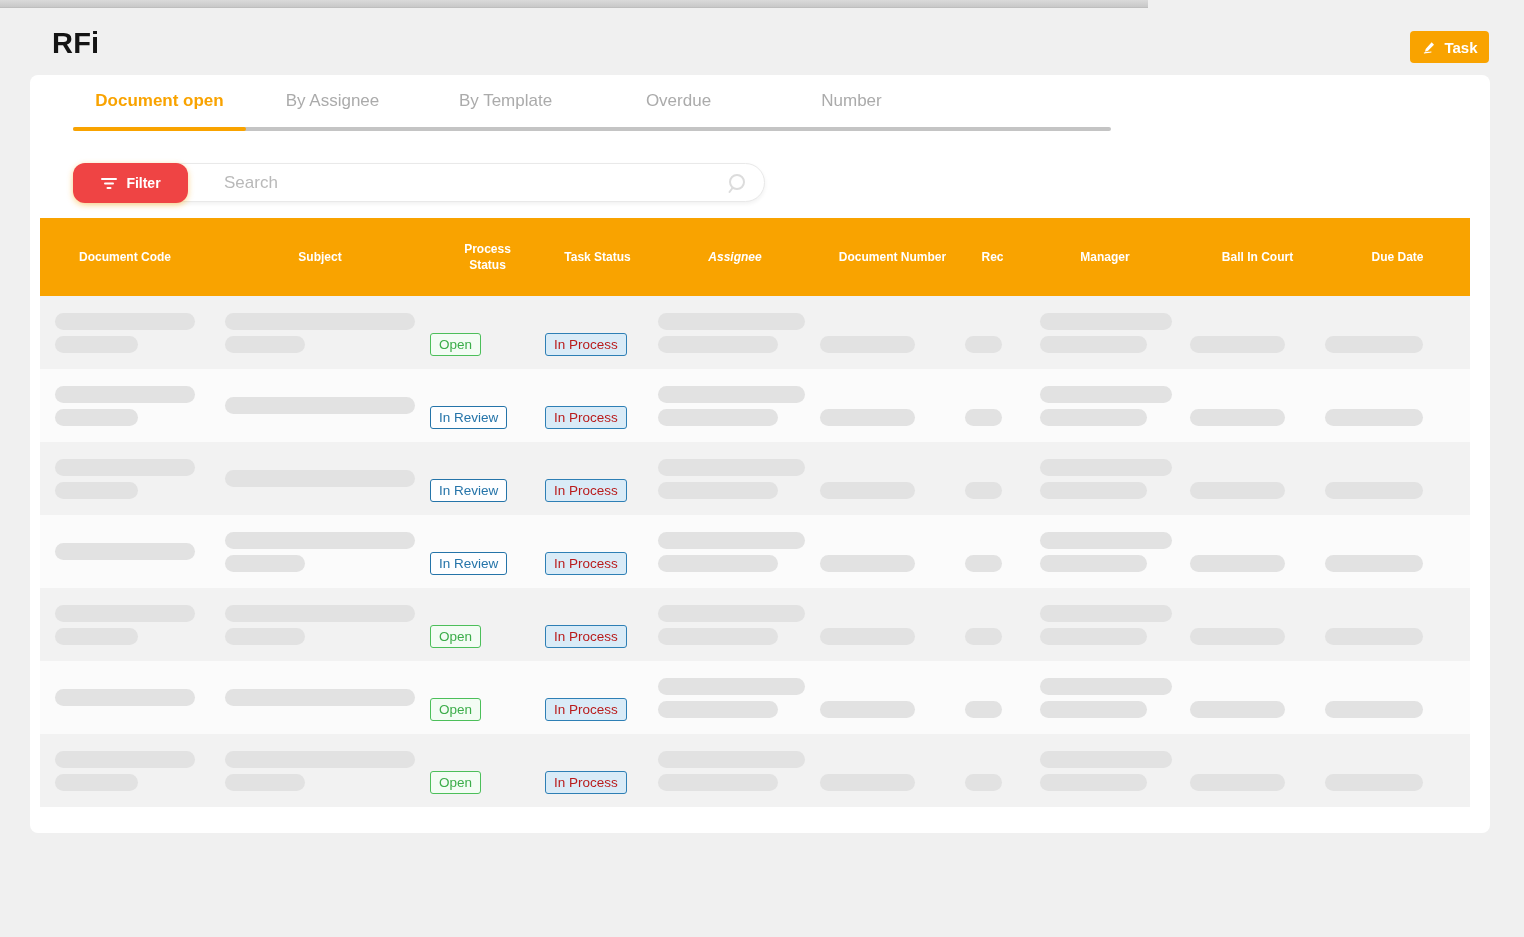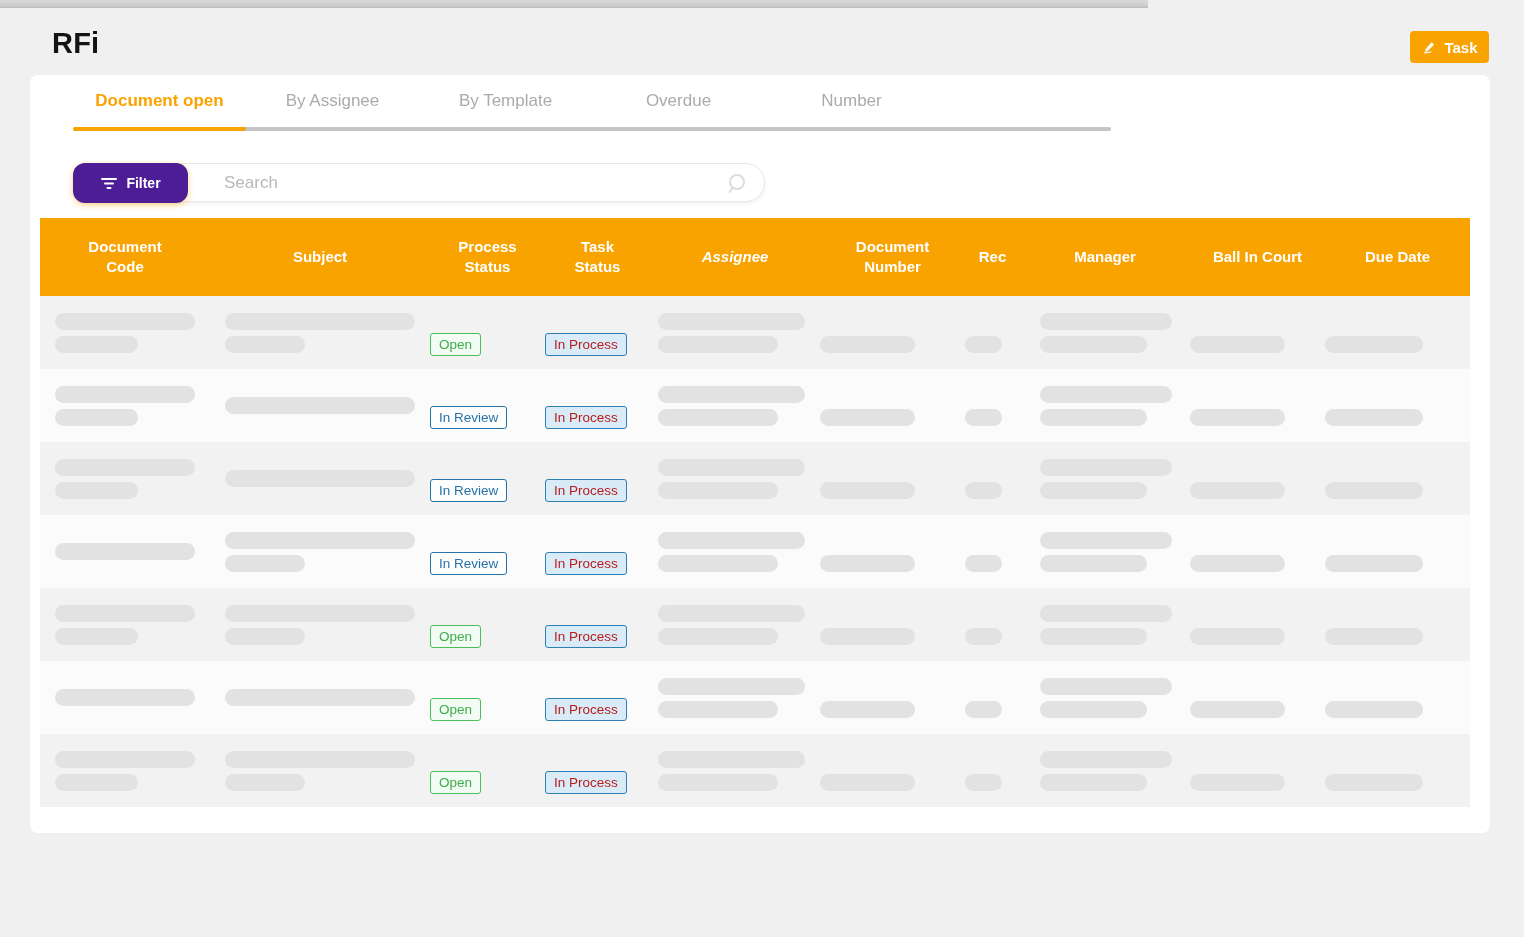--- a/index.html
+++ b/index.html
@@ -59,21 +59,21 @@
   }
 
   
   .search-wrap {
     position:absolute; left:43px; top:88px; width:692px; height:39px;
     background:#fff; border:1px solid #E9E9E9; border-radius:20px;
     box-shadow:0 2px 4px rgba(0,0,0,0.06);
   }
   .filter-btn {
     position:absolute; left:-1px; top:-1px; width:115px; height:40px;
-    background:#4c1d95; border:none; border-radius:12px;
+    background:#ef4444; border:none; border-radius:12px;
     color:#fff; font-size:14px; font-weight:bold; font-family:inherit;
     display:flex; align-items:center; justify-content:center; gap:8px;
     box-shadow:0 2px 6px rgba(249,163,0,0.45);
     cursor:pointer;
   }
   .search-input {
     position:absolute; left:0; top:0; width:100%; height:100%;
     border:none; outline:none; background:transparent;
     border-radius:20px;
     padding:0 50px 0 150px;
@@ -81,21 +81,21 @@
   }
   .search-input::placeholder { color:#B9B9B9; }
   .search-icon {
     position:absolute; right:14px; top:8px; pointer-events:auto; cursor:pointer;
   }
 
   
   .table { position:absolute; left:10px; top:143px; width:1430px; }
   .thead {
     display:flex; height:78px; background:#F9A300;
-    color:#fff; font-weight:bold; font-size:15px;
+    color:#fff; font-weight:bold; font-size:12px;
   }
   .th {
     display:flex; align-items:center; justify-content:center;
     text-align:center; line-height:1.35;
   }
   .th span { display:inline-block; }
   .col-doc_code { width:170px; }
   .col-subject  { width:220px; }
   .col-process  { width:115px; }
   .col-task     { width:105px; }

